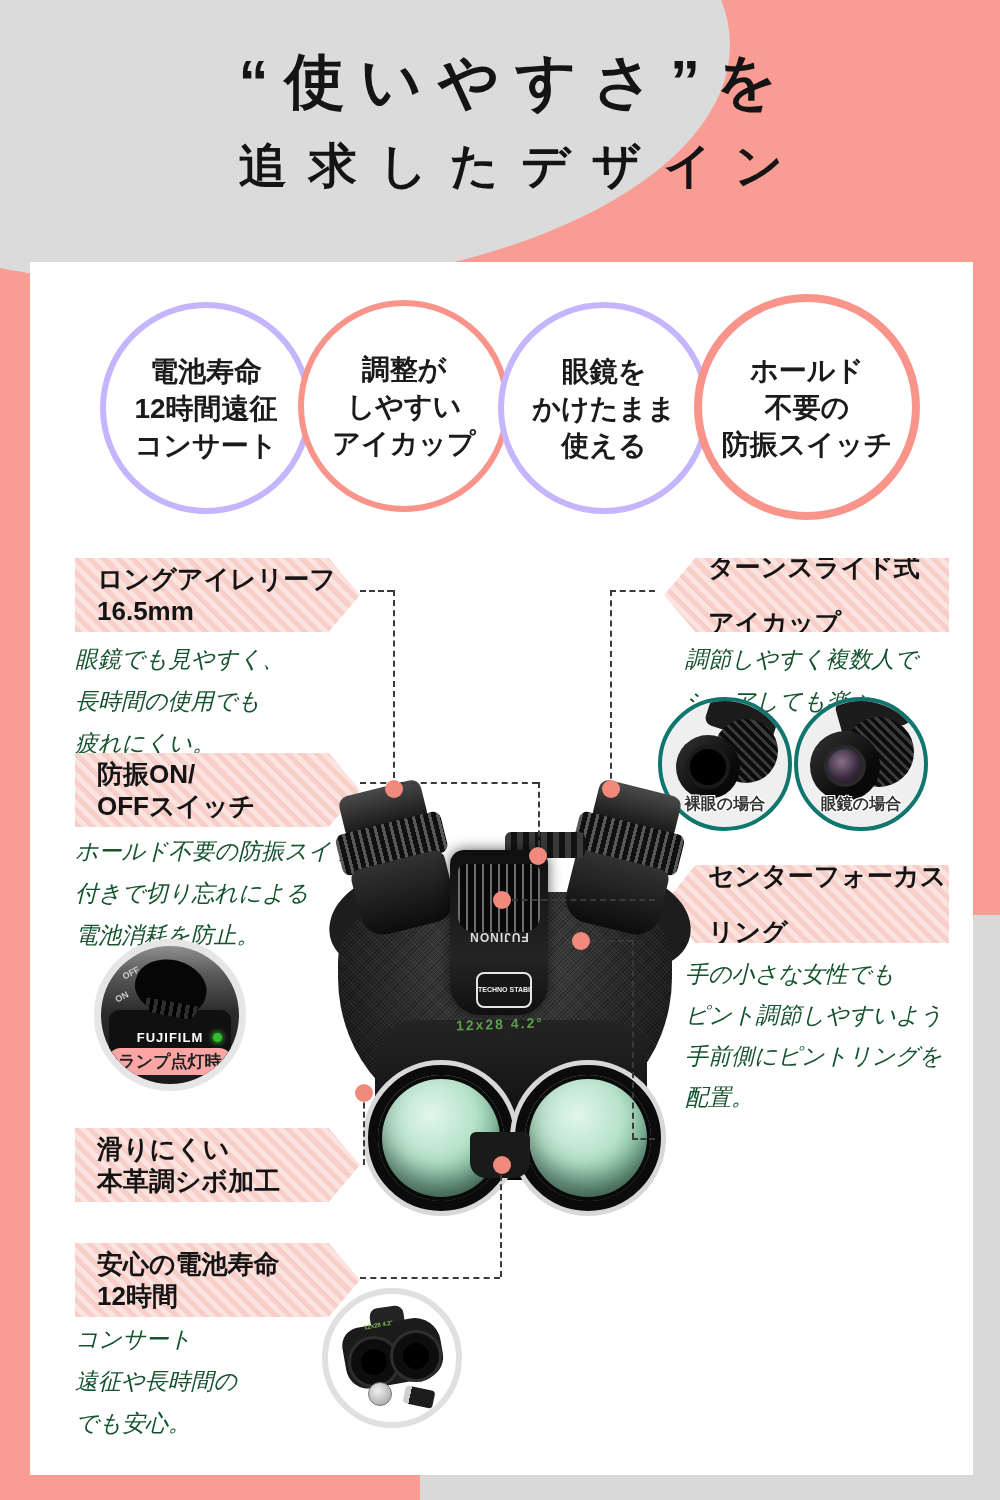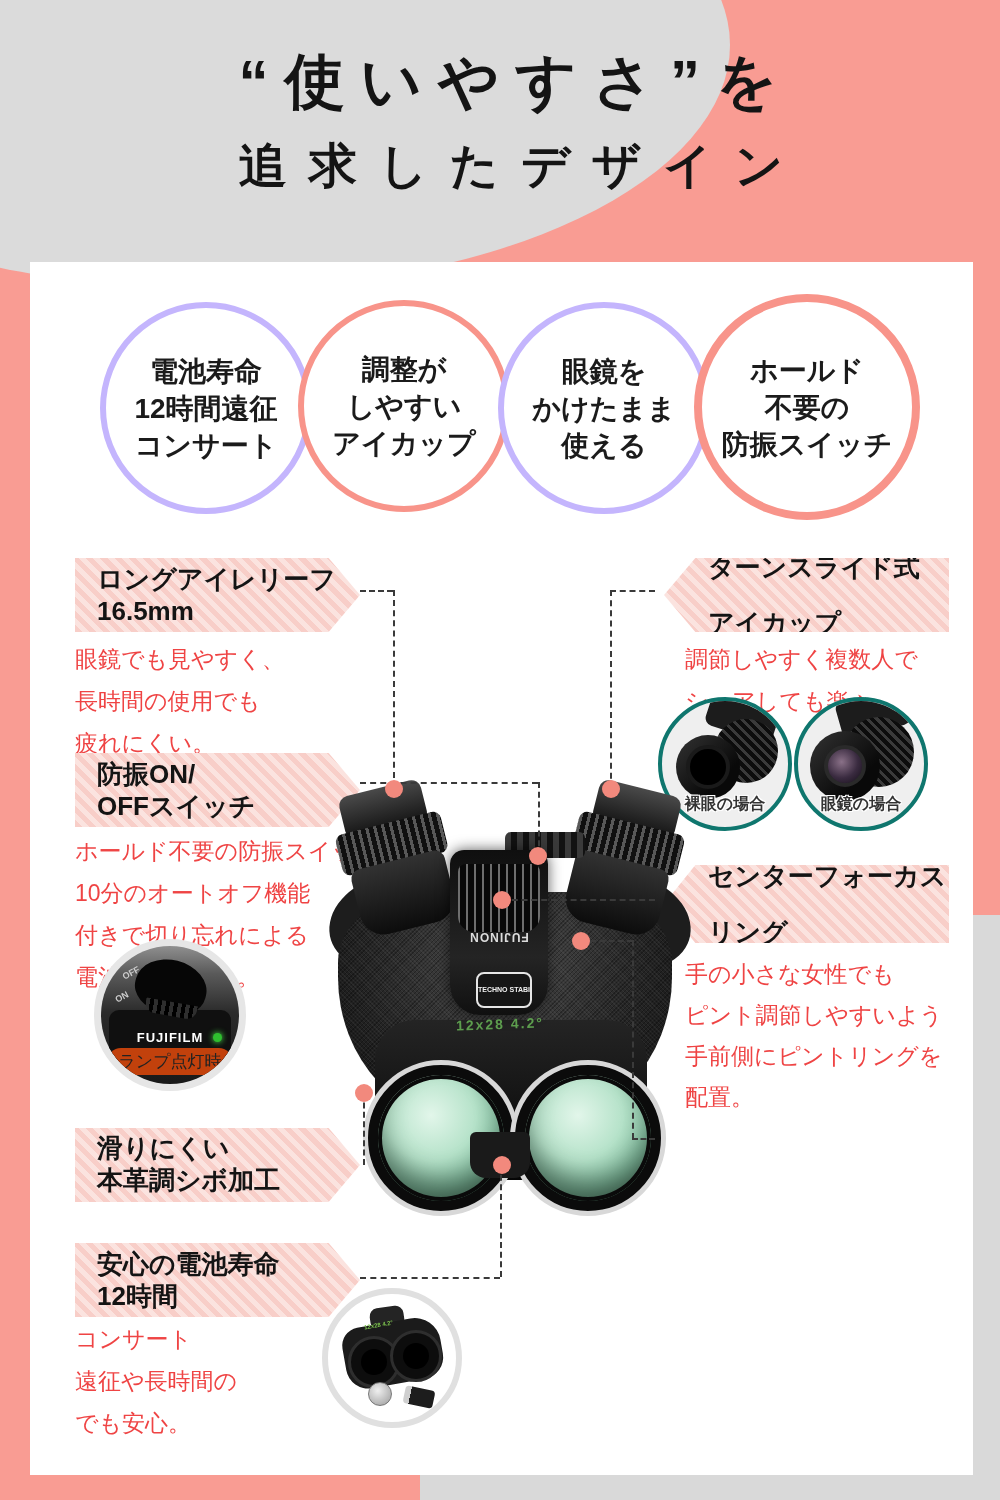--- a/index.html
+++ b/index.html
@@ -26,42 +26,42 @@
     font-weight:bold;font-size:28px;line-height:37px;text-align:center;color:#1b1b1b;}
   .fc-gray{border:6px solid #c4b5fd;}
   .fc-pink{border:6px solid #F8948A;}
   
   .banner{position:absolute;height:74px;
     background:repeating-linear-gradient(45deg,#F8CEC8 0 5px,#FBE3DF 5px 10px);
     display:flex;flex-direction:column;justify-content:center;
     font-weight:bold;font-size:26px;line-height:32px;color:#141414;}
   .banner-l{left:45px;width:285px;clip-path:polygon(0 0,89% 0,100% 50%,89% 100%,0 100%);padding-left:22px;box-sizing:border-box;}
   .banner-r{left:634px;width:285px;clip-path:polygon(11% 0,100% 0,100% 100%,11% 100%,0 50%);padding-left:44px;box-sizing:border-box;gap:24px;}
-  .cbody{position:absolute;font-size:23px;line-height:42px;color:#ef4444;}
+  .cbody{position:absolute;font-size:23px;line-height:42px;color:#14532d;font-style:italic;}
   
   .dash-h{position:absolute;border-top:2px dashed #3a3a3a;z-index:5;}
   .dash-v{position:absolute;border-left:2px dashed #3a3a3a;z-index:5;}
   .dot{position:absolute;width:18px;height:18px;border-radius:50%;background:#F2897D;z-index:6;}
   
   .rphoto{position:absolute;border-radius:50%;overflow:hidden;background:#EFEFEF;}
   .ring-gray{border:4px solid #0f766e;}
   .caption-outline{position:absolute;width:100%;text-align:center;font-size:16px;font-weight:bold;color:#333;
     text-shadow:-1px -1px 0 #fff,1px -1px 0 #fff,-1px 1px 0 #fff,1px 1px 0 #fff;}
   
   .sw-bg{position:absolute;inset:0;background:linear-gradient(180deg,#8f8f8f 0%,#5a5a5a 20%,#2b2b2b 48%,#191919 100%);}
   .sw-panel{position:absolute;left:8px;top:64px;width:122px;height:52px;background:#101010;border-radius:10px;}
   .sw-dial{position:absolute;left:34px;top:14px;width:72px;height:54px;background:#060606;border-radius:50% 50% 45% 45%;transform:rotate(14deg);}
   .sw-ridge{position:absolute;left:44px;top:56px;width:52px;height:14px;border-radius:0 0 10px 10px;
     background:repeating-linear-gradient(90deg,#2e2e2e 0 4px,#000 4px 8px);transform:rotate(10deg);}
   .sw-off{position:absolute;left:21px;top:22px;font-size:9px;font-weight:bold;color:#ccc;transform:rotate(-28deg);}
   .sw-on{position:absolute;left:14px;top:46px;font-size:9px;font-weight:bold;color:#ccc;transform:rotate(-28deg);}
   .sw-brand{position:absolute;left:0;top:84px;width:138px;text-align:center;color:#fff;font-size:13px;font-weight:bold;letter-spacing:1px;}
   .sw-led{position:absolute;left:112px;top:87px;width:9px;height:9px;border-radius:50%;background:#2FBE2F;box-shadow:0 0 6px #53FF53;}
-  .sw-pill{position:absolute;left:50%;bottom:9px;transform:translateX(-50%);background:#c2410c;border-radius:15px;
-    padding:2px 11px;font-size:17px;font-weight:normal;color:#222;white-space:nowrap;}
+  .sw-pill{position:absolute;left:50%;bottom:9px;transform:translateX(-50%);background:#fca5a5;border-radius:15px;
+    padding:2px 11px;font-size:17px;font-weight:bold;color:#222;white-space:nowrap;}
   
   .ec-arm{position:absolute;background:#1c1c1c;border-radius:8px;}
   .ec-ribs{position:absolute;border-radius:50%;background:repeating-linear-gradient(45deg,#3a3a3a 0 3px,#0c0c0c 3px 7px);}
   .ec-barrel{position:absolute;border-radius:50%;background:linear-gradient(135deg,#333 0%,#090909 70%);}
   .ec-hole{position:absolute;border-radius:50%;background:#000;border:4px solid #1a1a1a;box-sizing:border-box;}
   .ec-lens{position:absolute;border-radius:50%;border:4px solid #2a2a2a;box-sizing:border-box;
     background:radial-gradient(circle at 40% 38%,#8a7188 0%,#3a2b40 55%,#140e18 100%);}
   
   .product{position:absolute;left:290px;top:518px;width:380px;height:440px;z-index:2;}
   .shoulder{position:absolute;width:124px;height:92px;background:#1d1d1d;border-radius:50%;}
@@ -147,38 +147,37 @@
     <div>長時間の使用でも</div>
     <div>疲れにくい。</div>
   </div>
 
   <div class="banner banner-l" style="top:491px;">
     <div>防振ON/</div>
     <div>OFFスイッチ</div>
   </div>
   <div class="cbody" style="left:45px;top:568px;">
     <div>ホールド不要の防振スイッチ。</div>
-    <div>10分のオートオフ機能</div>
     <div>付きで切り忘れによる</div>
     <div>電池消耗を防止。</div>
   </div>
 
   <div class="rphoto" style="left:64px;top:677px;width:138px;height:138px;border:7px solid #E6E6E6;">
     <div class="sw-bg"></div>
     <div class="sw-panel"></div>
     <div class="sw-dial"></div>
     <div class="sw-ridge"></div>
     <div class="sw-off">OFF</div>
     <div class="sw-on">ON</div>
     <div class="sw-brand">FUJIFILM</div>
     <div class="sw-led"></div>
     <div class="sw-pill">ランプ点灯時</div>
   </div>
 
-  <div class="banner banner-l" style="top:866px;font-family:Liberation Serif, serif;">
+  <div class="banner banner-l" style="top:866px;">
     <div>滑りにくい</div>
     <div>本革調シボ加工</div>
   </div>
 
   <div class="banner banner-l" style="top:981px;">
     <div>安心の電池寿命</div>
     <div>12時間</div>
   </div>
   <div class="cbody" style="left:45px;top:1056px;">
     <div>コンサート</div>

